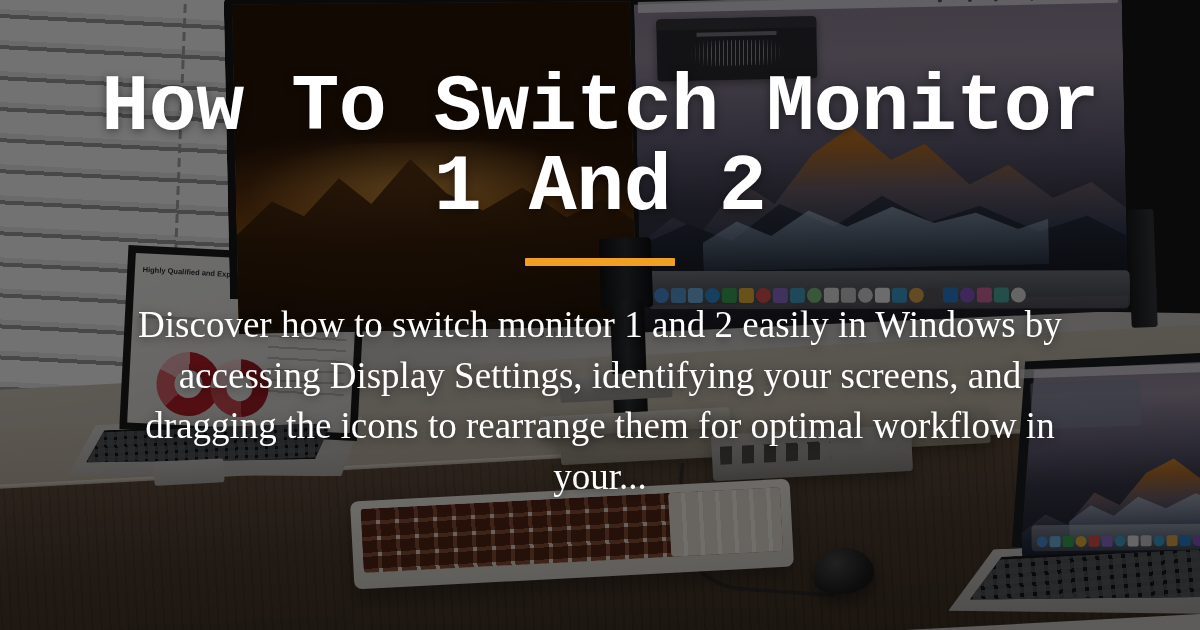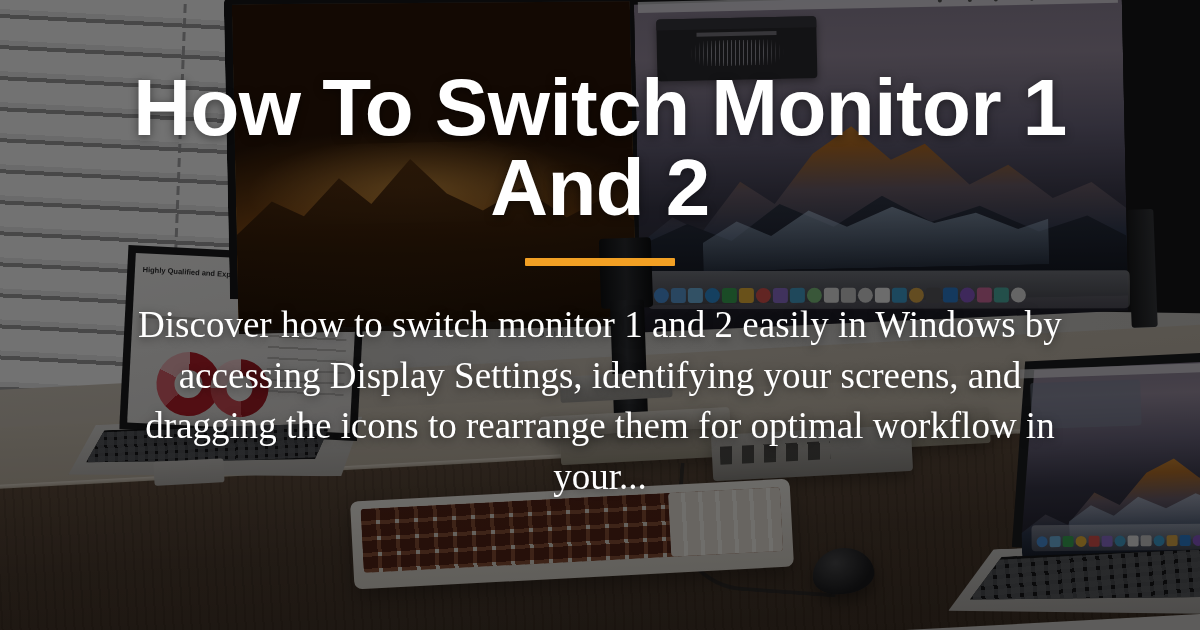--- a/index.html
+++ b/index.html
@@ -228,21 +228,21 @@
     background:linear-gradient(180deg,#c6c3be,#9b9893);border-radius:3px;transform:rotate(-3deg);}
 
   
   .overlay{position:absolute;inset:0;background:rgba(0,0,0,.55);}
 
   
   .content{position:absolute;inset:0;display:flex;flex-direction:column;
     align-items:center;justify-content:flex-start;padding:68px 72px 0;
     box-sizing:border-box;text-align:center;}
   .title{
-    font-family:Liberation Sans, sans-serif;
+    font-family:Liberation Mono, monospace;
     font-weight:700;color:#ffffff;font-size:80px;line-height:1.0;
     letter-spacing:-0.5px;margin:0;max-width:1020px;
     text-shadow:0 2px 10px rgba(0,0,0,.45);
   }
   .divider{width:150px;height:8px;margin:30px auto 0;border-radius:1px;}
   .subtitle{
     font-family:"Liberation Serif", serif;
     font-weight:400;color:#ffffff;font-size:37px;line-height:1.37;
     margin:34px auto 0;max-width:980px;
     text-shadow:0 2px 9px rgba(0,0,0,.5);

